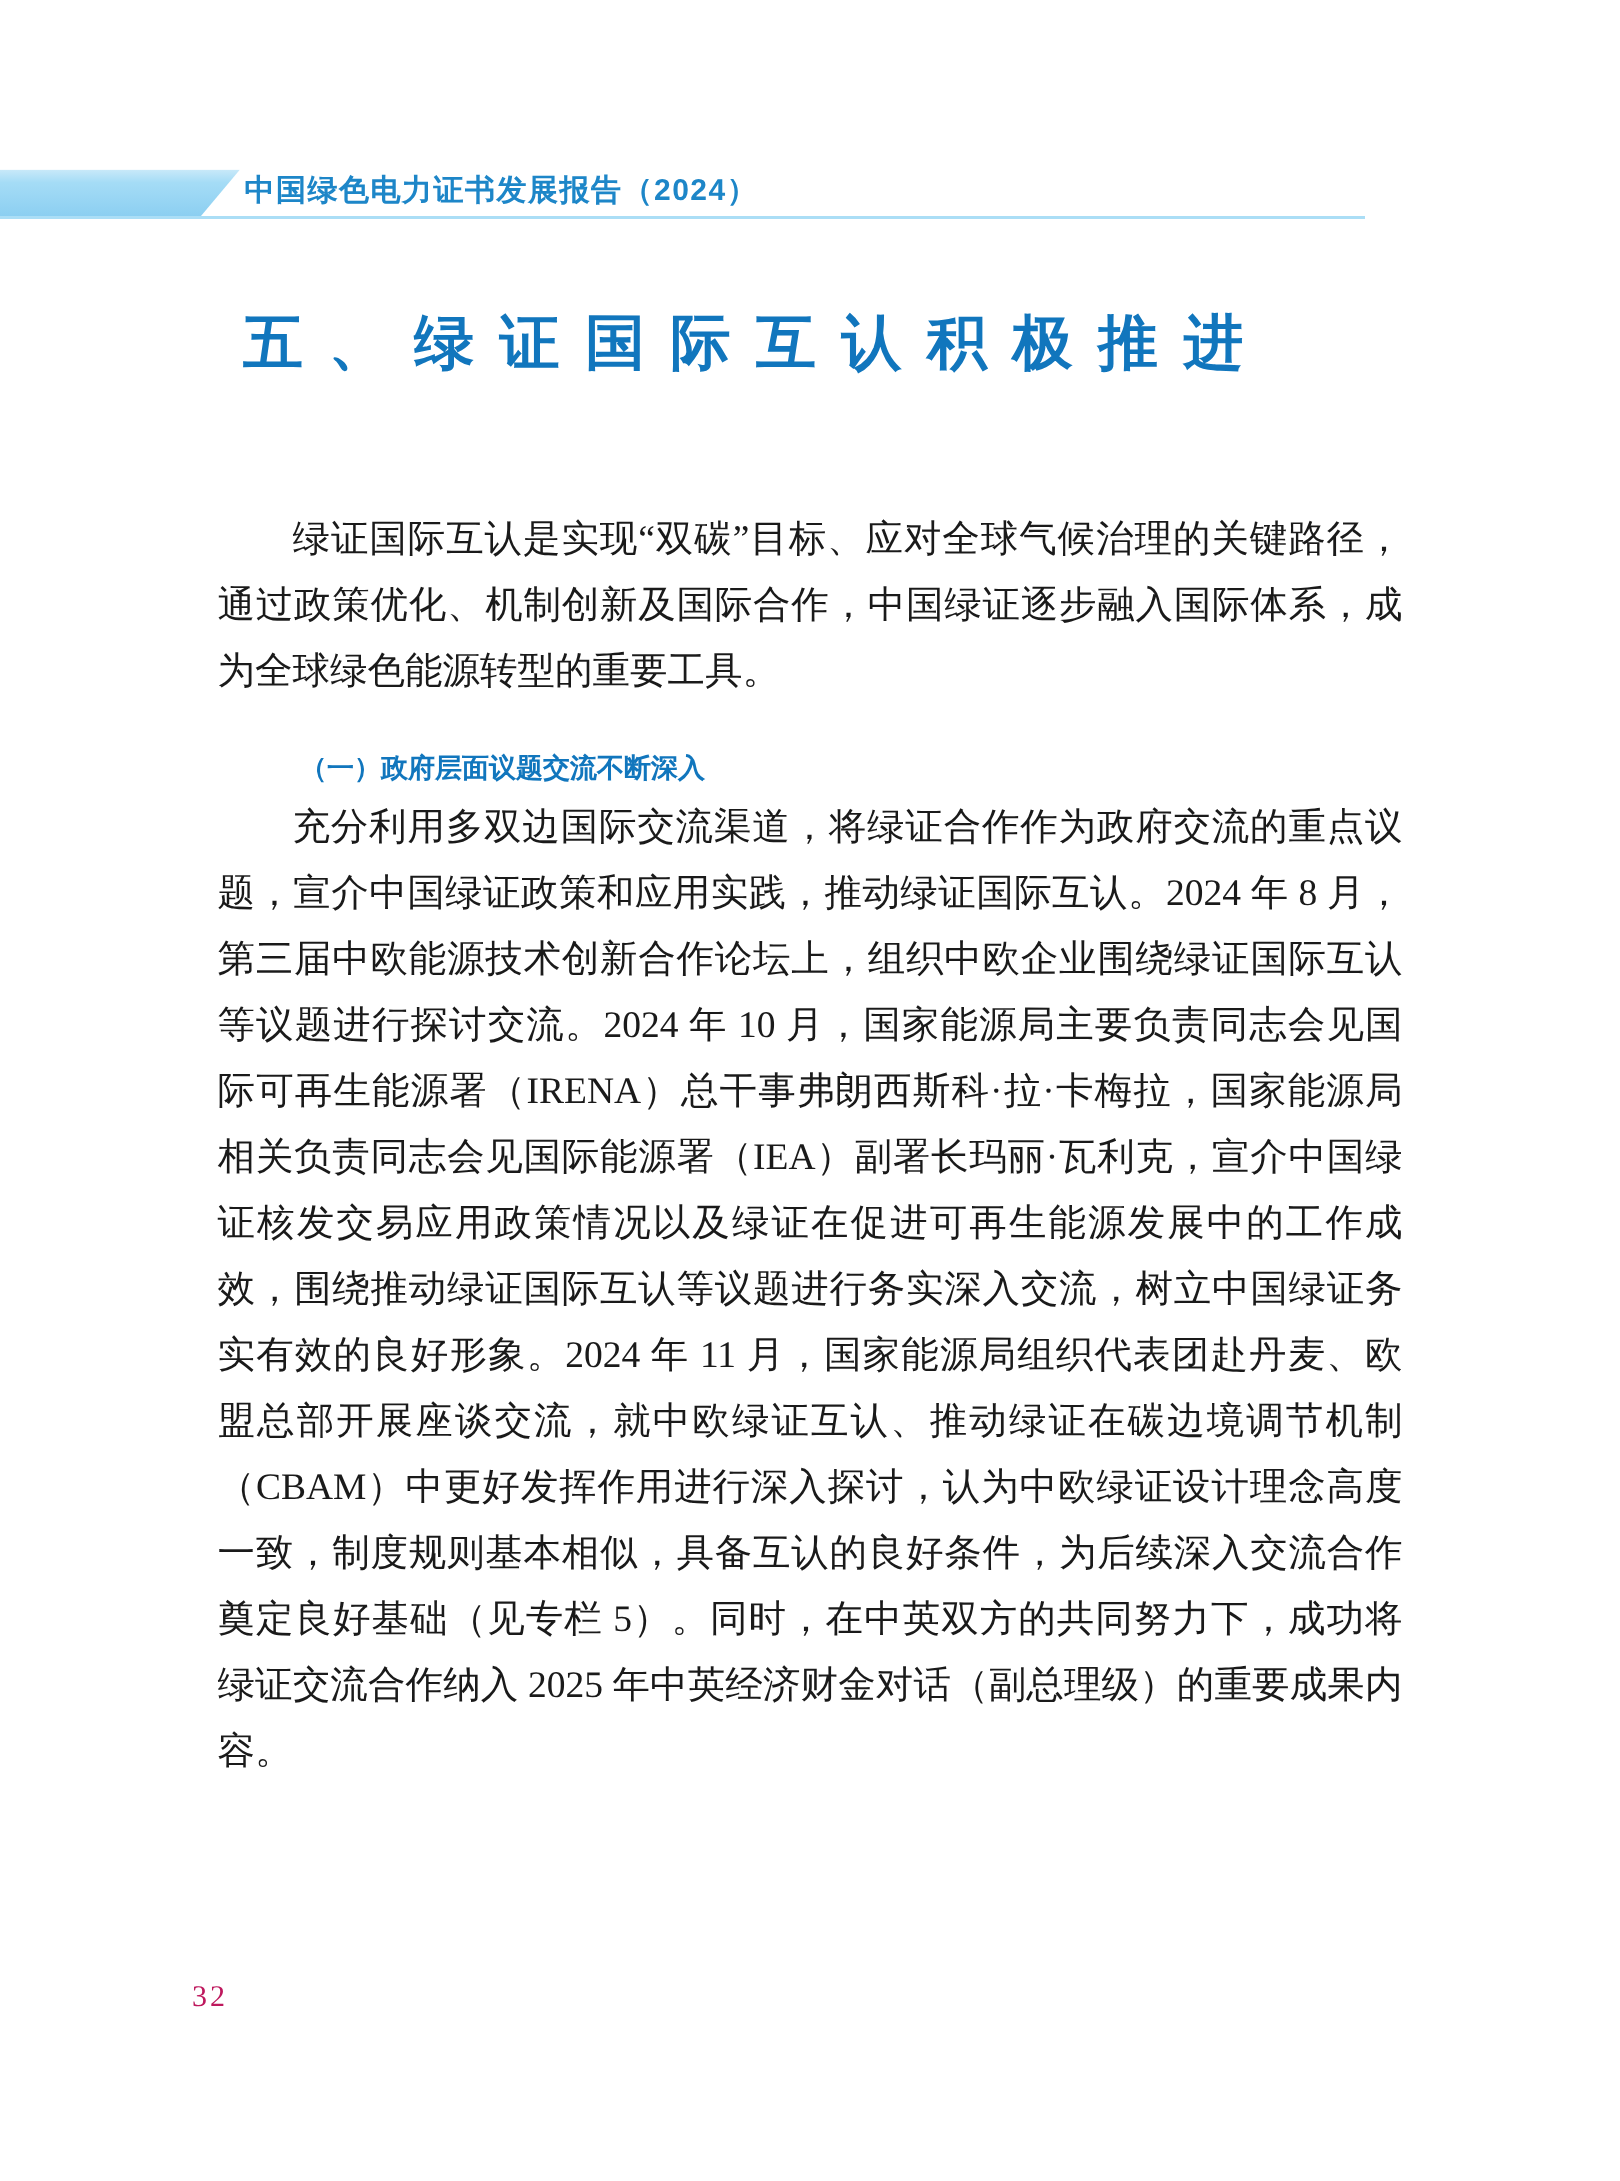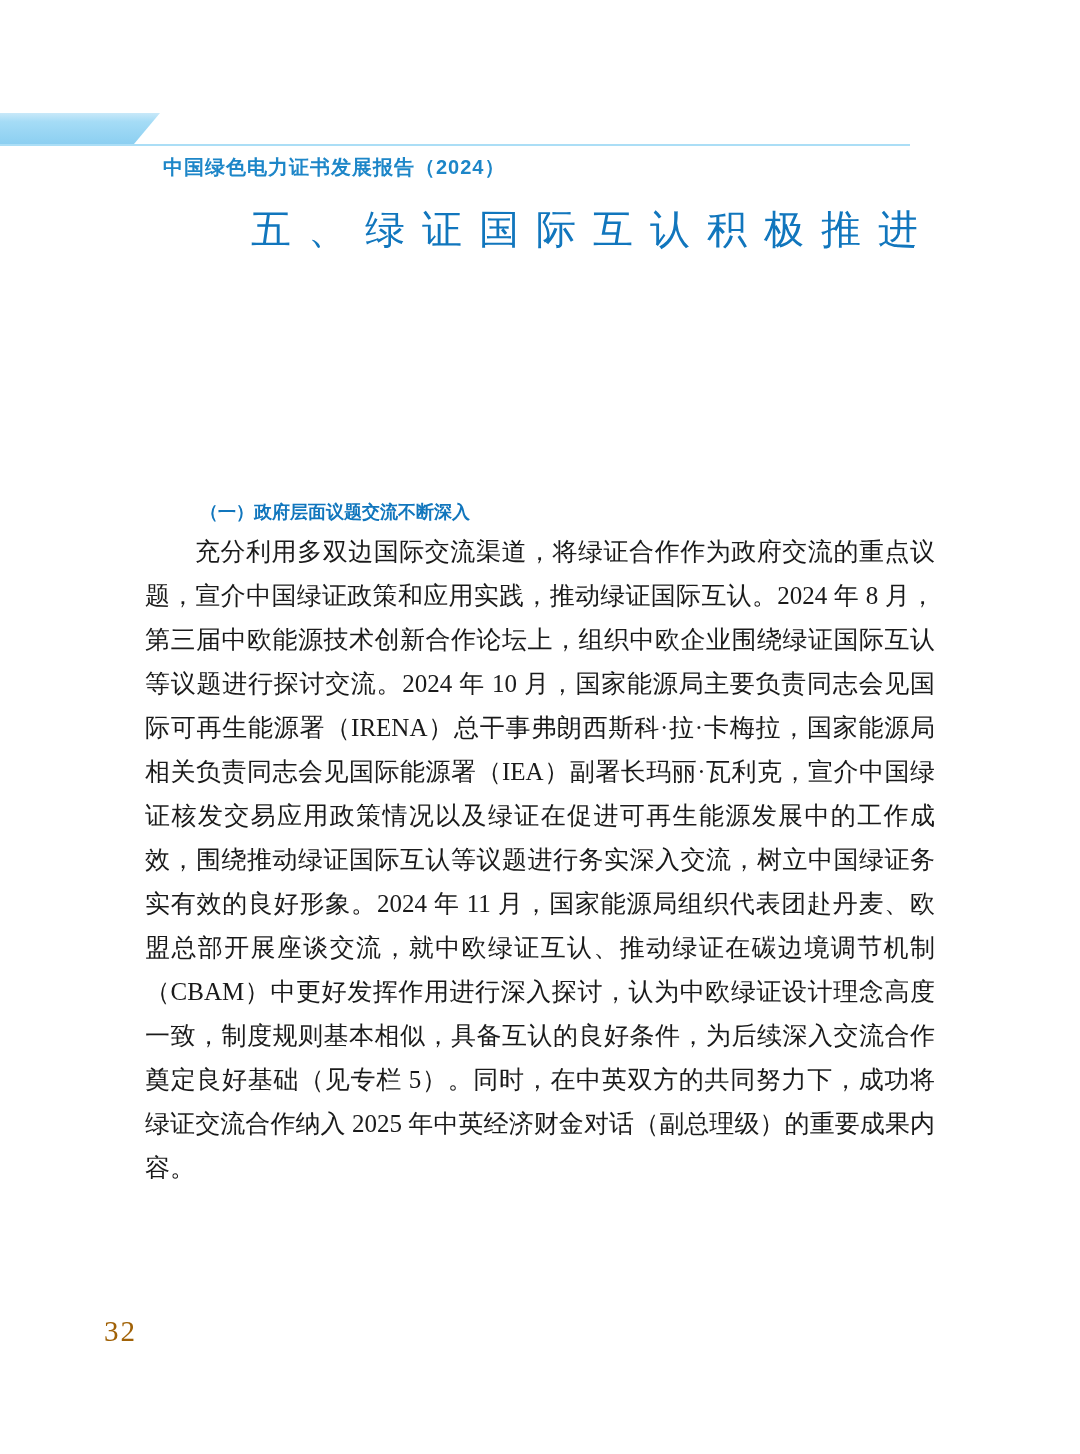--- a/index.html
+++ b/index.html
@@ -29,28 +29,27 @@
     width:910px;height:2px;
     background:var(--band-line);
   }
   .header-title{
     position:absolute;left:163px;top:112px;
     font-family:"Liberation Sans","DejaVu Sans",sans-serif;
     font-size:20px;font-weight:bold;
     letter-spacing:1px;line-height:30px;
     color:var(--header-text-blue);
     white-space:nowrap;
-    margin-top:40px;
   }
   .chapter-title{
     position:absolute;left:145px;top:203px;
     width:790px;box-sizing:border-box;
-    text-align:right;
+    text-align:left;
     font-family:"Liberation Sans","DejaVu Sans",sans-serif;
-    font-size:40px;font-weight:normal;line-height:52px;
+    font-size:40px;font-weight:bold;line-height:52px;
     letter-spacing:17px;padding-left:17px;
     color:var(--accent-blue);
     white-space:nowrap;
   }
   .intro-paragraph{
     position:absolute;left:145px;top:338px;
     width:790px;
     font-size:25px;line-height:44px;
     text-align:justify;text-indent:2em;
     color:var(--body-text);
@@ -66,38 +65,39 @@
   }
   .section-body{
     position:absolute;left:145px;top:530px;
     width:790px;
     font-size:25px;line-height:44px;
     text-align:justify;text-indent:2em;
     color:var(--body-text);
     margin:0;
   }
   .page-number{
-    position:absolute;left:104px;top:1316px;
-    font-size:29px;line-height:30px;
+    position:absolute;left:128px;top:1316px;
+    font-size:20px;line-height:30px;
     letter-spacing:2px;
-    color:#a16207;
+    color:#be185d;
   }
 </style>
 </head>
 <body>
 
 <div class="page">
 
   <div class="band-shape"></div>
   <div class="band-line"></div>
 
   <div class="header-title">中国绿色电力证书发展报告（2024）</div>
 
   <div class="chapter-title">五、绿证国际互认积极推进</div>
 
+  <p class="intro-paragraph">绿证国际互认是实现“双碳”目标、应对全球气候治理的关键路径，通过政策优化、机制创新及国际合作，中国绿证逐步融入国际体系，成为全球绿色能源转型的重要工具。</p>
 
   <h2 class="section-heading">（一）政府层面议题交流不断深入</h2>
 
   <p class="section-body">充分利用多双边国际交流渠道，将绿证合作作为政府交流的重点议题，宣介中国绿证政策和应用实践，推动绿证国际互认。2024 年 8 月，第三届中欧能源技术创新合作论坛上，组织中欧企业围绕绿证国际互认等议题进行探讨交流。2024 年 10 月，国家能源局主要负责同志会见国际可再生能源署（IRENA）总干事弗朗西斯科·拉·卡梅拉，国家能源局相关负责同志会见国际能源署（IEA）副署长玛丽·瓦利克，宣介中国绿证核发交易应用政策情况以及绿证在促进可再生能源发展中的工作成效，围绕推动绿证国际互认等议题进行务实深入交流，树立中国绿证务实有效的良好形象。2024 年 11 月，国家能源局组织代表团赴丹麦、欧盟总部开展座谈交流，就中欧绿证互认、推动绿证在碳边境调节机制（CBAM）中更好发挥作用进行深入探讨，认为中欧绿证设计理念高度一致，制度规则基本相似，具备互认的良好条件，为后续深入交流合作奠定良好基础（见专栏 5）。同时，在中英双方的共同努力下，成功将绿证交流合作纳入 2025 年中英经济财金对话（副总理级）的重要成果内容。</p>
 
   <div class="page-number">32</div>
 
 </div>
 
 </body></html>

